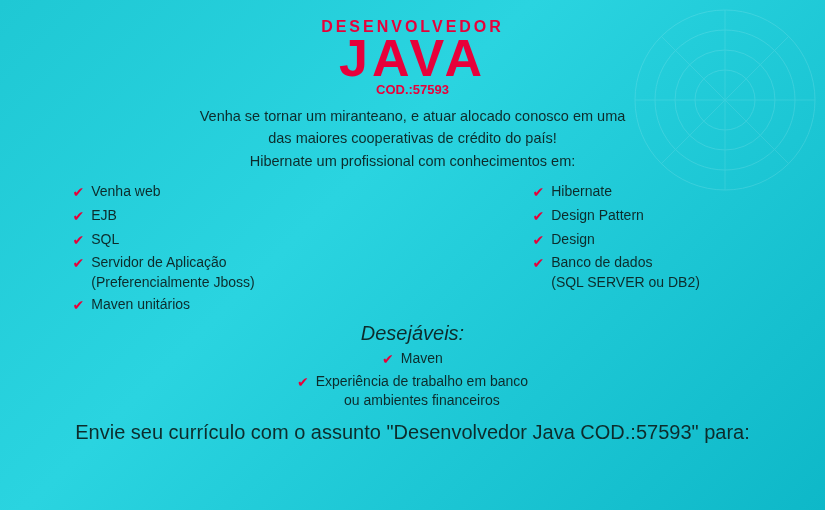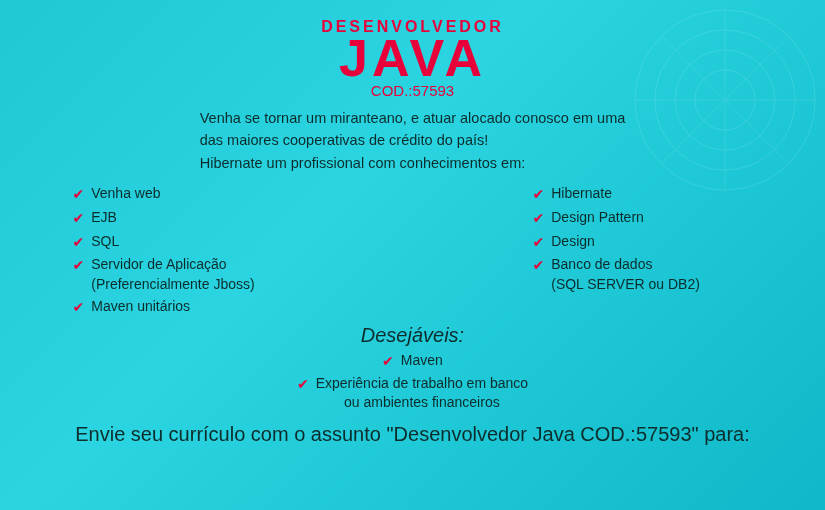--- a/index.html
+++ b/index.html
@@ -40,28 +40,28 @@
     .java-title {
       font-size: 52px;
       font-weight: 900;
       color: #e8003a;
       line-height: 1;
       letter-spacing: 4px;
       margin: -4px 0 0 0;
     }
 
     .cod-label {
-      font-size: 15px;
-      color: #e8003a;
-      font-weight: 400;
+      font-size: 13px;
+      color: #e8003a;
+      font-weight: 700;
       margin-top: -2px;
     }
 
     .intro-text {
-      text-align: left;
+      text-align: center;
       font-size: 14.5px;
       color: #0d2c2c;
       line-height: 1.55;
       margin-bottom: 10px;
       max-width: 560px;
     }
 
     .skills-container {
       display: flex;
       flex-direction: row;

